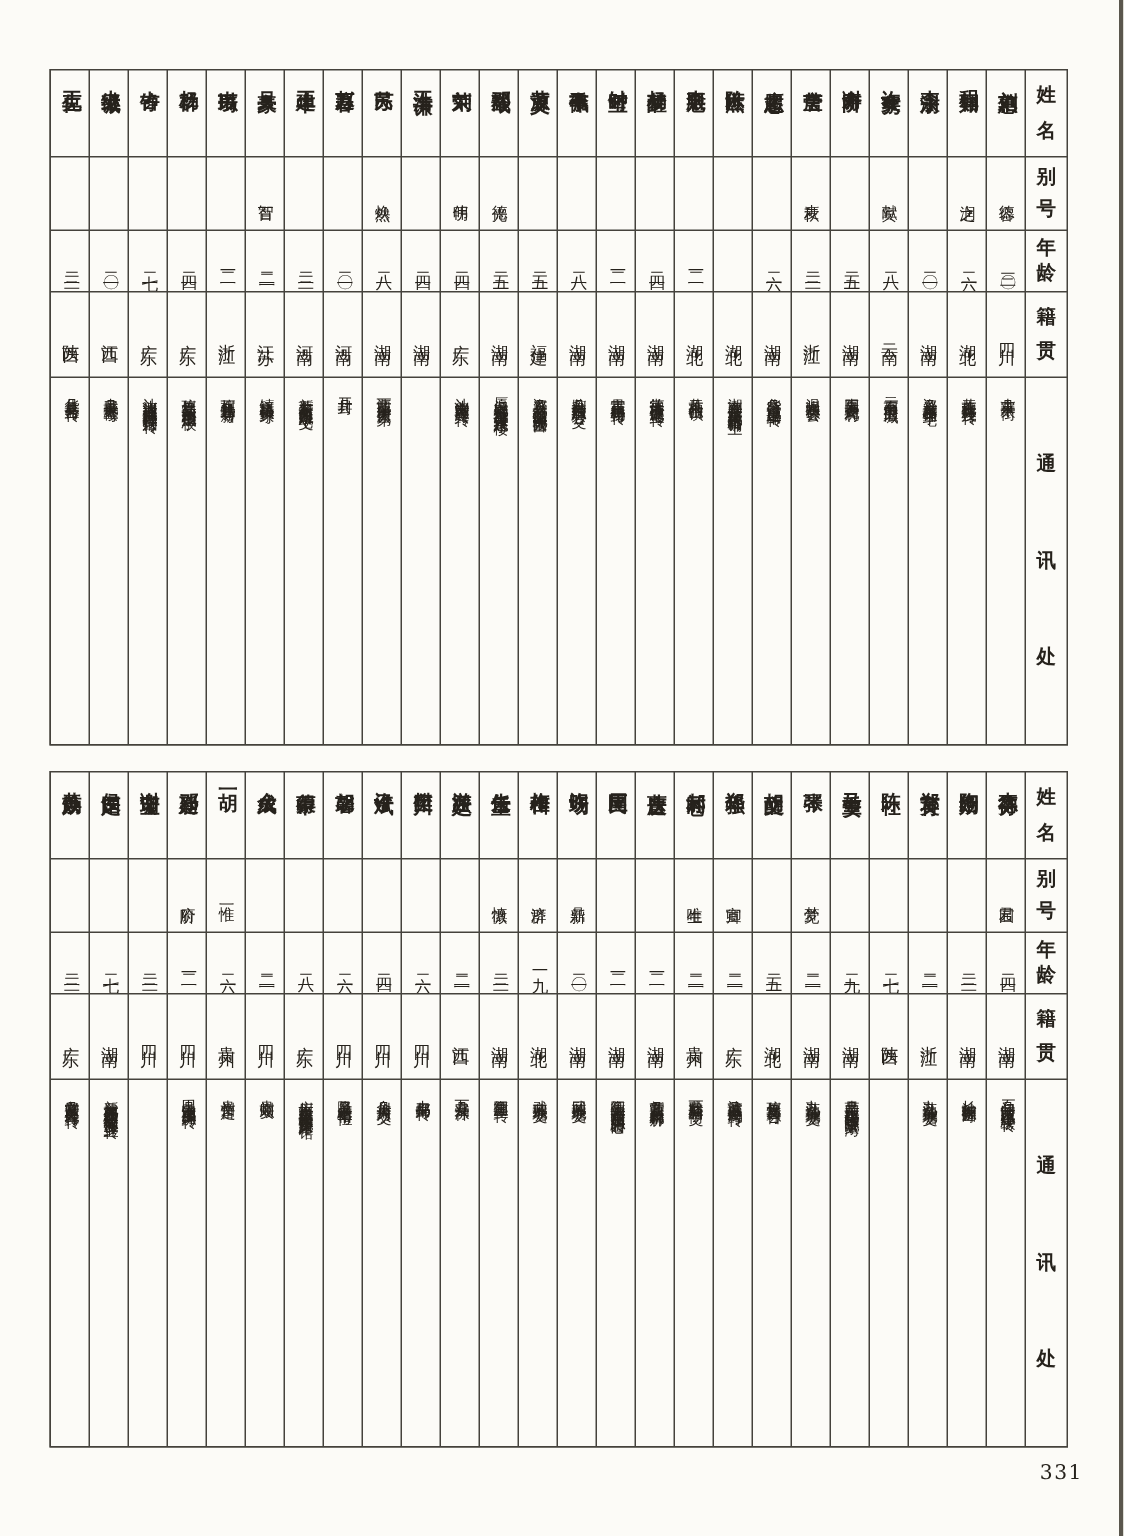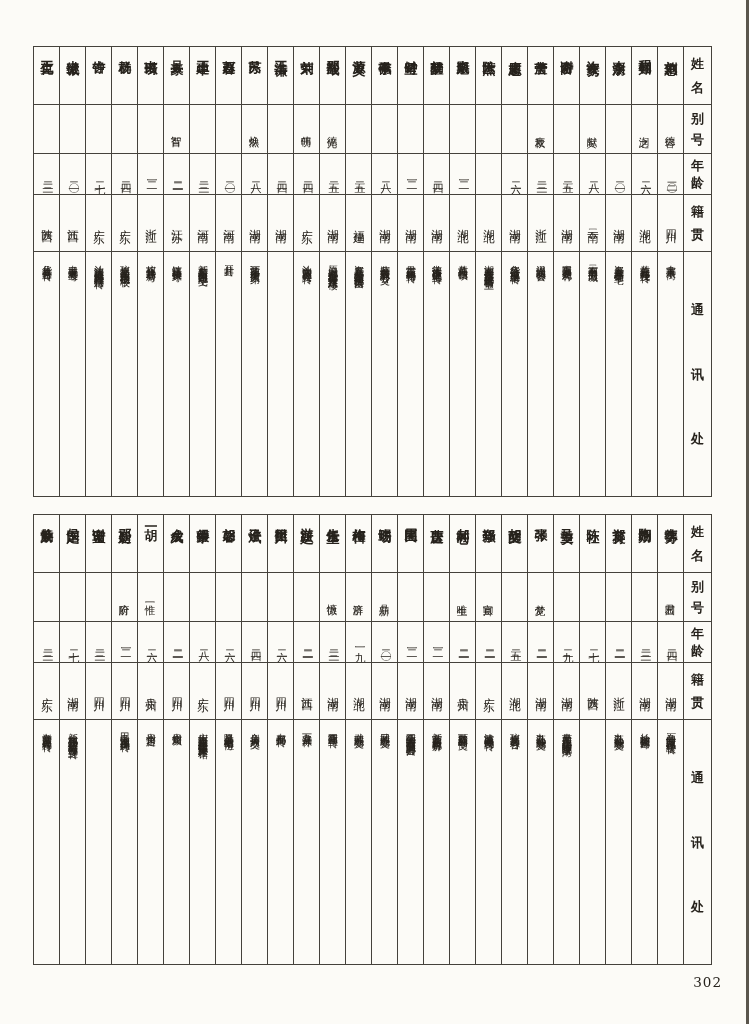--- a/index.html
+++ b/index.html
@@ -831,15 +831,15 @@
       <div class="cell pcell row-address">
         <span class="vtxt vtxt-address"></span>
       </div>
       <div class="cell pcell row-address">
         <span class="vtxt vtxt-address">新化城东门外通济桥怡和盛号侯少业转</span>
       </div>
       <div class="cell pcell row-address">
         <span class="vtxt vtxt-address">兴宁县罗冈吴聚祥号转</span>
       </div>
     </div>
-  <div class="page-number">302</div>
+  <div class="page-number">331</div>
   <div class="edge-right"></div>
 </div>
 
 </body></html>

